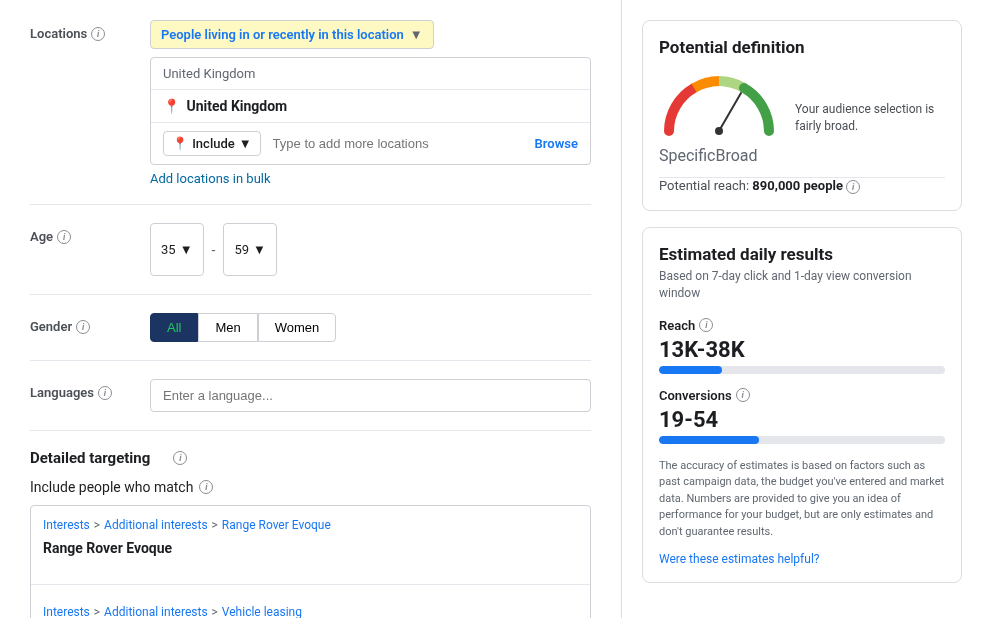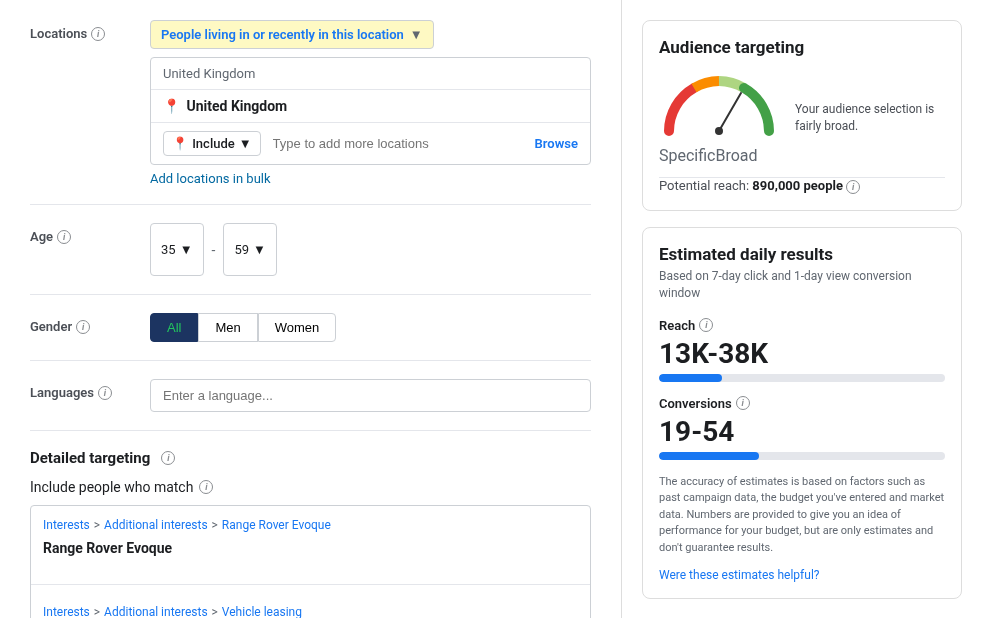--- a/index.html
+++ b/index.html
@@ -40,21 +40,21 @@
     .gender-buttons { display: flex; gap: 0; }
     .gender-btn { padding: 6px 16px; border: 1px solid #ccd0d5; background: #fff; cursor: pointer; font-size: 13px; font-weight: 500; }
     .gender-btn:first-child { border-radius: 4px 0 0 4px; }
     .gender-btn:last-child { border-radius: 0 4px 4px 0; }
     .gender-btn.active { background: #1c3461; color: #22c55e; border-color: #1c3461; }
 
     
     .lang-input { width: 100%; border: 1px solid #ccd0d5; border-radius: 4px; padding: 8px 12px; font-size: 13px; color: #8a8d91; outline: none; }
 
     
-    .section-header { display: flex; align-items: center; gap: 11px; font-weight: 700; font-size: 15px; margin-bottom: 12px; }
+    .section-header { display: flex; align-items: center; gap: 23px; font-weight: 700; font-size: 15px; margin-bottom: 12px; }
     .targeting-box { border: 1px solid #ccd0d5; border-radius: 4px; background: #fff; margin-bottom: 10px; }
     .targeting-inner { padding: 12px; }
     .breadcrumb-row { display: flex; align-items: center; gap: 4px; font-size: 12px; color: #1877f2; margin-bottom: 4px; }
     .breadcrumb-row span { color: #606770; }
     .targeting-item-name { font-weight: 700; font-size: 14px; padding: 4px 0 8px 0; }
     .targeting-divider { border: none; border-top: 1px solid #e4e6eb; margin: 8px 0; }
 
     
     .audience-card { border: 1px solid #ddd; border-radius: 8px; padding: 16px; margin-bottom: 16px; background: #fff; }
     .audience-card h3 { font-size: 17px; font-weight: 700; margin-bottom: 14px; }
@@ -62,21 +62,21 @@
     .gauge-labels { display: flex; width: 120px; font-size: 16px; color: #606770; margin-top: 2px; }
     .gauge-text { font-size: 12px; color: #4b4f56; line-height: 1.4; }
     .potential-reach { font-size: 13px; color: #4b4f56; border-top: 1px solid #e4e6eb; }
     .potential-reach strong { color: #1c1e21; }
 
     .results-card { border: 1px solid #ddd; border-radius: 8px; padding: 16px; background: #fff; }
     .results-card h3 { font-size: 17px; font-weight: 700; margin-bottom: 4px; }
     .results-subtitle { font-size: 12px; color: #606770; margin-bottom: 16px; line-height: 1.4; }
     .metric-row { margin-bottom: 14px; }
     .metric-label { display: flex; align-items: center; gap: 4px; font-size: 13px; font-weight: 600; margin-bottom: 4px; }
-    .metric-value { font-size: 28px; font-weight: 700; margin-bottom: 4px; }
+    .metric-value { font-size: 22px; font-weight: 700; margin-bottom: 4px; }
     .progress-bar-bg { width: 100%; height: 8px; background: #e4e6eb; border-radius: 4px; overflow: hidden; }
     .progress-bar-fill { height: 100%; border-radius: 4px; }
     .blue-fill { background: #1877f2; }
     .disclaimer { font-size: 11px; color: #606770; line-height: 1.5; margin-bottom: 10px; }
     .helpful-link { color: #1877f2; font-size: 12px; cursor: pointer; text-decoration: none; }
 
     
     .gauge-svg { width: 120px; height: 70px; }
 
     .include-people-label { display: flex; align-items: center; gap: 6px; font-size: 14px; margin-bottom: 10px; }
@@ -196,21 +196,21 @@
 
       </div>
 
     </div>
 
   </div>
 
   <div class="right-panel">
 
     <div class="audience-card">
-      <h3>Audience targeting</h3>
+      <h3>Potential definition</h3>
       <div class="gauge-section">
         <div>
           <svg class="gauge-svg" viewBox="0 0 120 70">
 
             <path d="M 10 60 A 50 50 0 0 1 35 17" stroke="#e53935" stroke-width="10" fill="none" stroke-linecap="round"></path>
 
             <path d="M 35 17 A 50 50 0 0 1 60 10" stroke="#fb8c00" stroke-width="10" fill="none"></path>
 
             <path d="M 60 10 A 50 50 0 0 1 85 17" stroke="#aed581" stroke-width="10" fill="none"></path>
 

